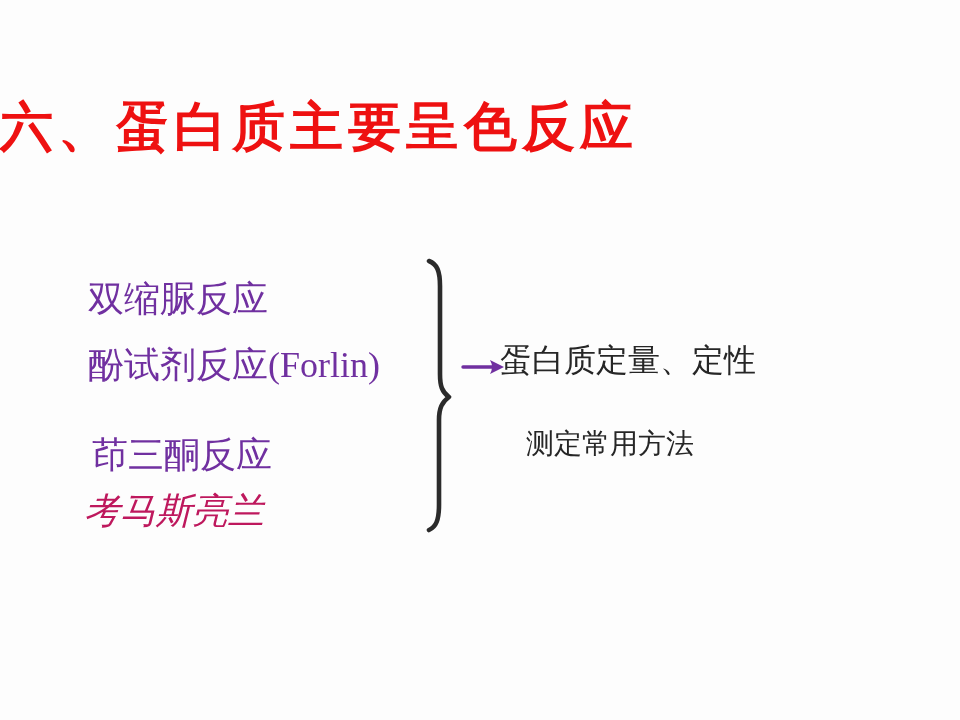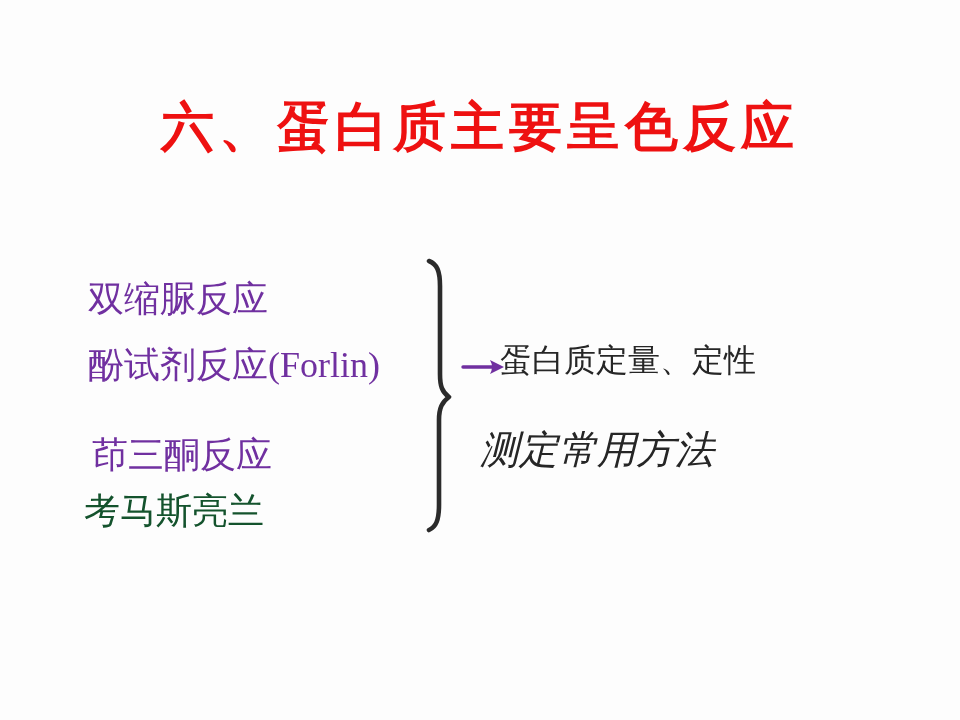--- a/index.html
+++ b/index.html
@@ -12,21 +12,21 @@
     position: relative;
     width: 960px;
     height: 720px;
     background: #fdfdfd;
   }
   .slide-title {
     position: absolute;
     top: 98px;
     left: 0;
     width: 960px;
-    text-align: center;
+    text-align: left;
     font-size: 53px;
     font-weight: bold;
     letter-spacing: 5px;
     line-height: 1.1;
     white-space: nowrap;
   }
   .reaction {
     position: absolute;
     font-size: 36px;
     line-height: 1.1;
@@ -49,36 +49,36 @@
     top: 353px;
     width: 44px;
     height: 28px;
   }
   .annotation {
     position: absolute;
     line-height: 1.1;
     white-space: nowrap;
   }
   .annotation-1 { left: 500px; top: 343px; font-size: 32px; }
-  .annotation-2 { left: 480px; top: 429px; font-size: 39px; font-style: italic; }
+  .annotation-2 { left: 526px; top: 429px; font-size: 28px; }
 </style>
 </head>
 <body>
 
 <div class="slide" style="background: rgb(253, 253, 253);">
 
   <div class="slide-title" style="color: rgb(238, 17, 17);">六、蛋白质主要呈色反应</div>
 
   <div class="reaction reaction-1" style="color: rgb(112, 48, 160);">双缩脲反应</div>
 
   <div class="reaction reaction-2" style="color: rgb(112, 48, 160);">酚试剂反应(Forlin)</div>
 
   <div class="reaction reaction-3" style="color: rgb(112, 48, 160);">茚三酮反应</div>
 
-  <div class="reaction reaction-4" style="color: #14532d;">考马斯亮兰</div>
+  <div class="reaction reaction-4" style="color: #be185d; font-style: italic;">考马斯亮兰</div>
 
   <div class="brace-wrap">
     <svg width="32" height="277" viewBox="0 0 32 277" xmlns="http://www.w3.org/2000/svg">
       <path d="M 9 4
                C 17 7 20 14 20 29
                L 20 117
                C 20 129 22 135 29 140
                C 22 145 19 151 19 163
                L 19 248
                C 19 263 16 270 9 273" fill="none" stroke-width="4.6" stroke-linecap="round" stroke-linejoin="round" stroke="#2b2b2b"></path>

